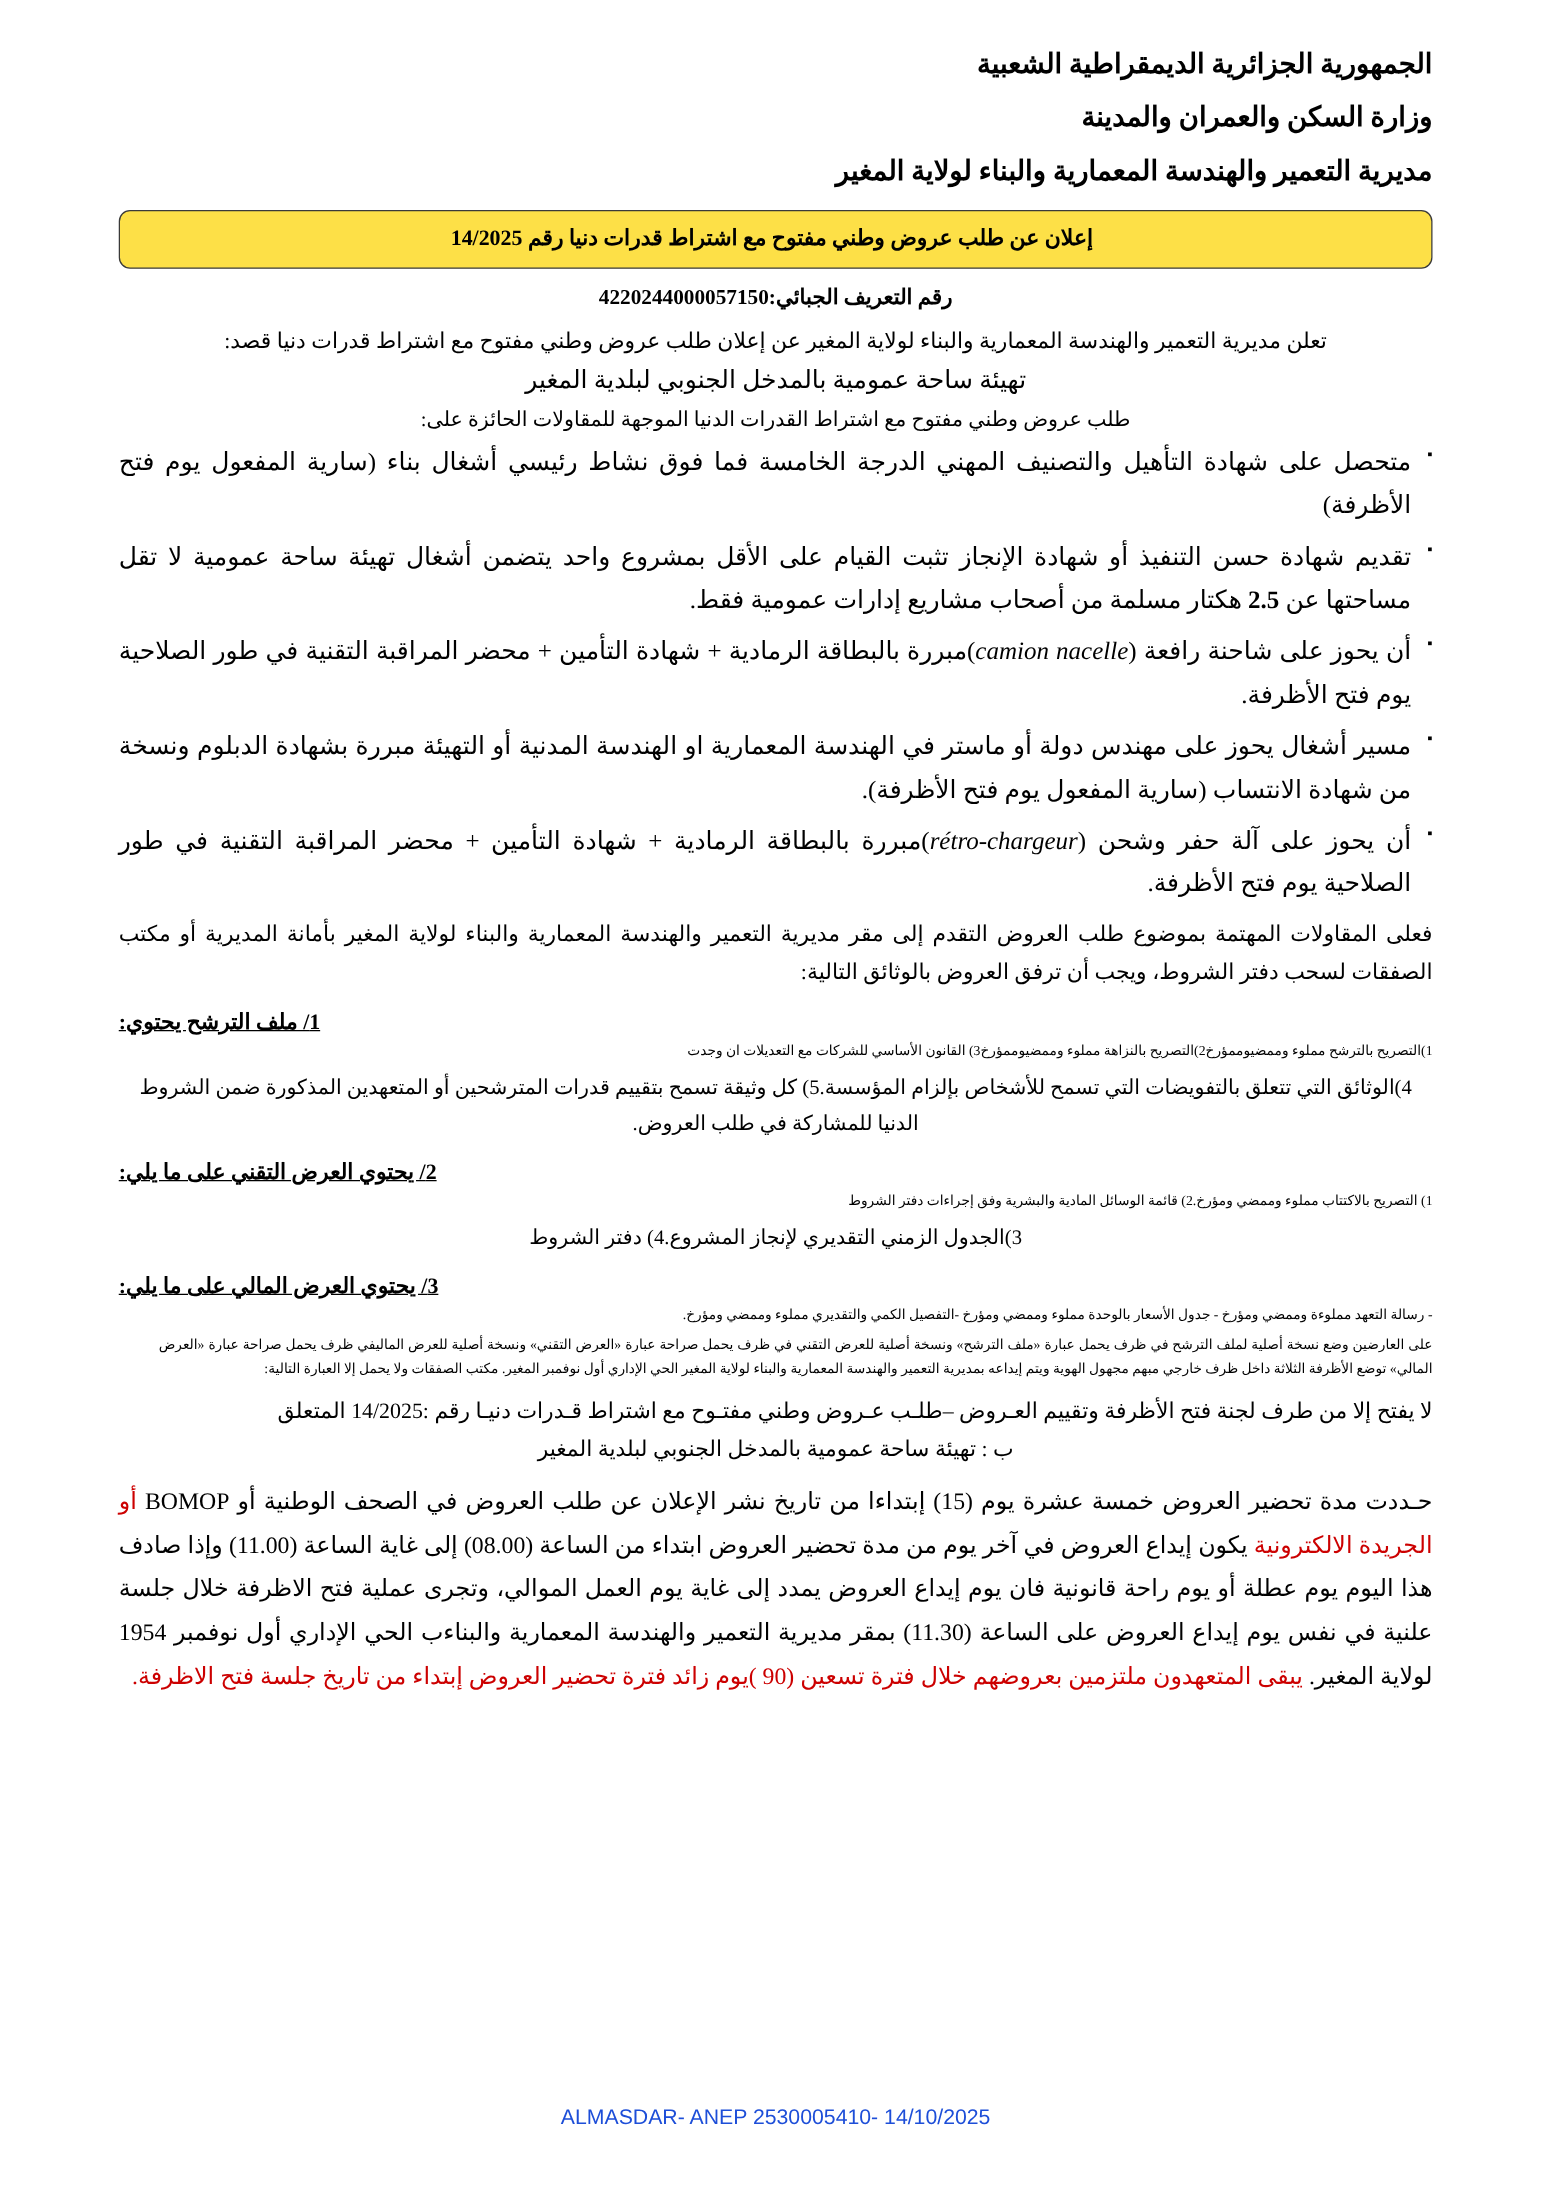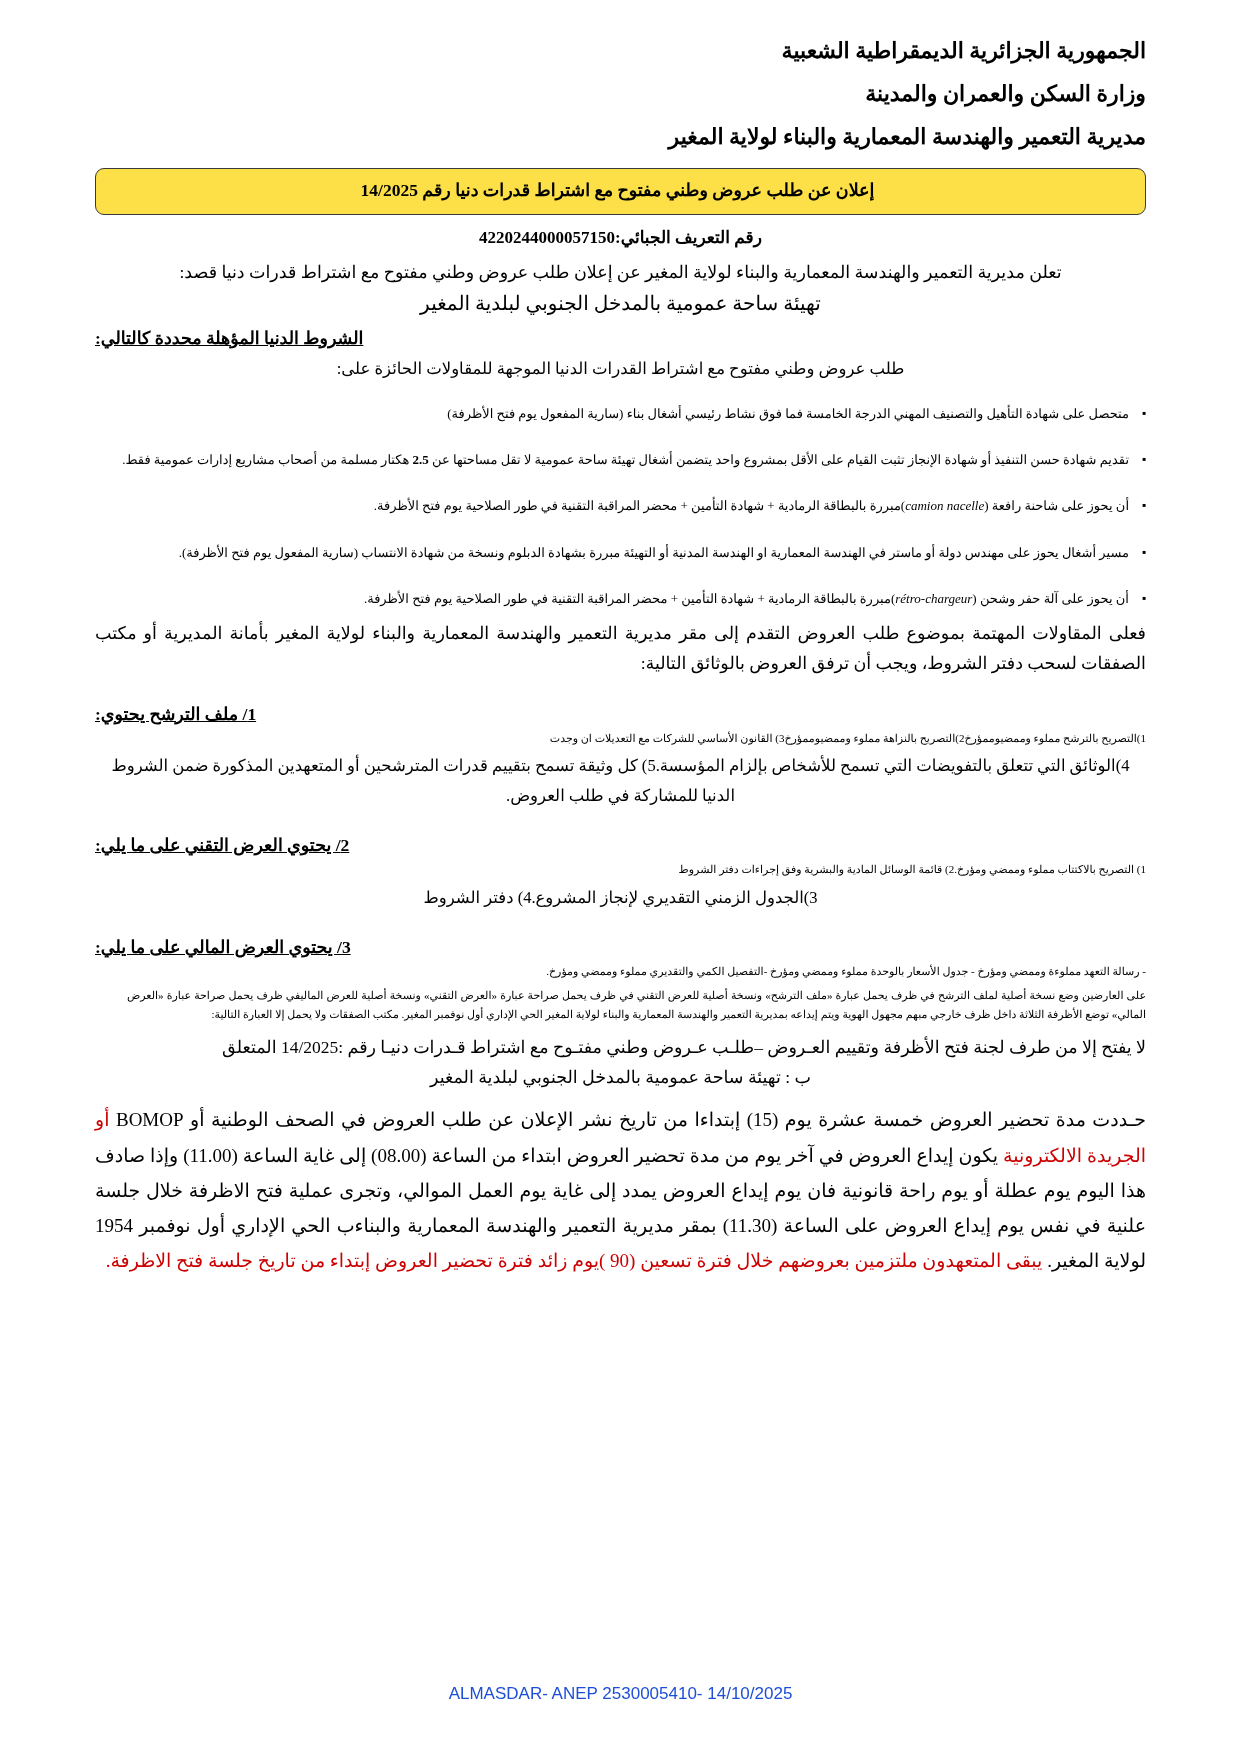--- a/index.html
+++ b/index.html
@@ -87,23 +87,23 @@
   }
 
   
   ul.conds {
     list-style: none;
     margin: 6px 0 0 0;
     padding: 0;
   }
   ul.conds > li {
     position: relative;
-    font-size: 13px;
+    font-size: 20px;
     line-height: 1.72;
-    margin-top: 24px;
+    margin-top: 7px;
     padding-right: 17px;
     text-align: justify;
   }
   ul.conds > li::before {
     content: "▪";
     position: absolute;
     right: 0;
     top: -1px;
     font-size: 12px;
     line-height: 1.85;
@@ -111,21 +111,21 @@
   .lat { font-style: italic; }
   .red { color: #000000; font-weight: bold; }
   .redtxt { color: #cc0000; }
 
   
   .sec-head {
     font-weight: bold;
     font-size: 17.5px;
     text-decoration: underline;
     text-align: left;
-    margin-top: 25px;
+    margin-top: 14px;
   }
   .sec-body {
     font-size: 11px;
     line-height: 1.78;
     margin-top: 4px;
     text-align: justify;
     margin-left: 32px;
   }
   .sec-body-c {
     font-size: 16.5px;
@@ -173,21 +173,20 @@
 
   <div class="title-box">
     <span>إعلان عن طلب عروض وطني مفتوح مع اشتراط قدرات دنيا رقم 14/2025</span>
   </div>
 
   <div class="ctr">رقم التعريف الجبائي:4220244000057150</div>
 
   <div class="para">تعلن مديرية التعمير والهندسة المعمارية والبناء لولاية المغير عن إعلان طلب عروض وطني مفتوح مع اشتراط قدرات دنيا قصد:</div>
   <div class="sub-center">تهيئة ساحة عمومية بالمدخل الجنوبي لبلدية المغير</div>
 
-  <div class="u-head-c">الشروط الدنيا المؤهلة محددة كالتالي:</div>
 
   <div class="lead">طلب عروض وطني مفتوح مع اشتراط القدرات الدنيا الموجهة للمقاولات الحائزة على:</div>
 
   <ul class="conds" id="conds">
       <li><span>متحصل على شهادة التأهيل والتصنيف المهني الدرجة الخامسة فما فوق نشاط رئيسي أشغال بناء (سارية المفعول يوم فتح الأظرفة)</span></li>
       <li><span>تقديم شهادة حسن التنفيذ أو شهادة الإنجاز  تثبت القيام على الأقل بمشروع واحد يتضمن أشغال تهيئة ساحة عمومية لا تقل مساحتها عن </span><span class="red">2.5</span><span> هكتار مسلمة من أصحاب مشاريع إدارات عمومية فقط.</span></li>
       <li><span>أن يحوز على شاحنة رافعة (</span><span class="lat">camion nacelle</span><span>)مبررة بالبطاقة الرمادية + شهادة التأمين + محضر المراقبة التقنية في طور الصلاحية يوم فتح الأظرفة.</span></li>
       <li><span>مسير أشغال يحوز على مهندس دولة أو ماستر في الهندسة المعمارية او الهندسة المدنية أو التهيئة مبررة بشهادة الدبلوم ونسخة من شهادة الانتساب (سارية المفعول يوم فتح الأظرفة).</span></li>
       <li><span>أن يحوز على آلة حفر وشحن (</span><span class="lat">rétro-chargeur</span><span>)مبررة بالبطاقة الرمادية + شهادة التأمين + محضر المراقبة التقنية في طور الصلاحية يوم فتح الأظرفة.</span></li>
     </ul>

